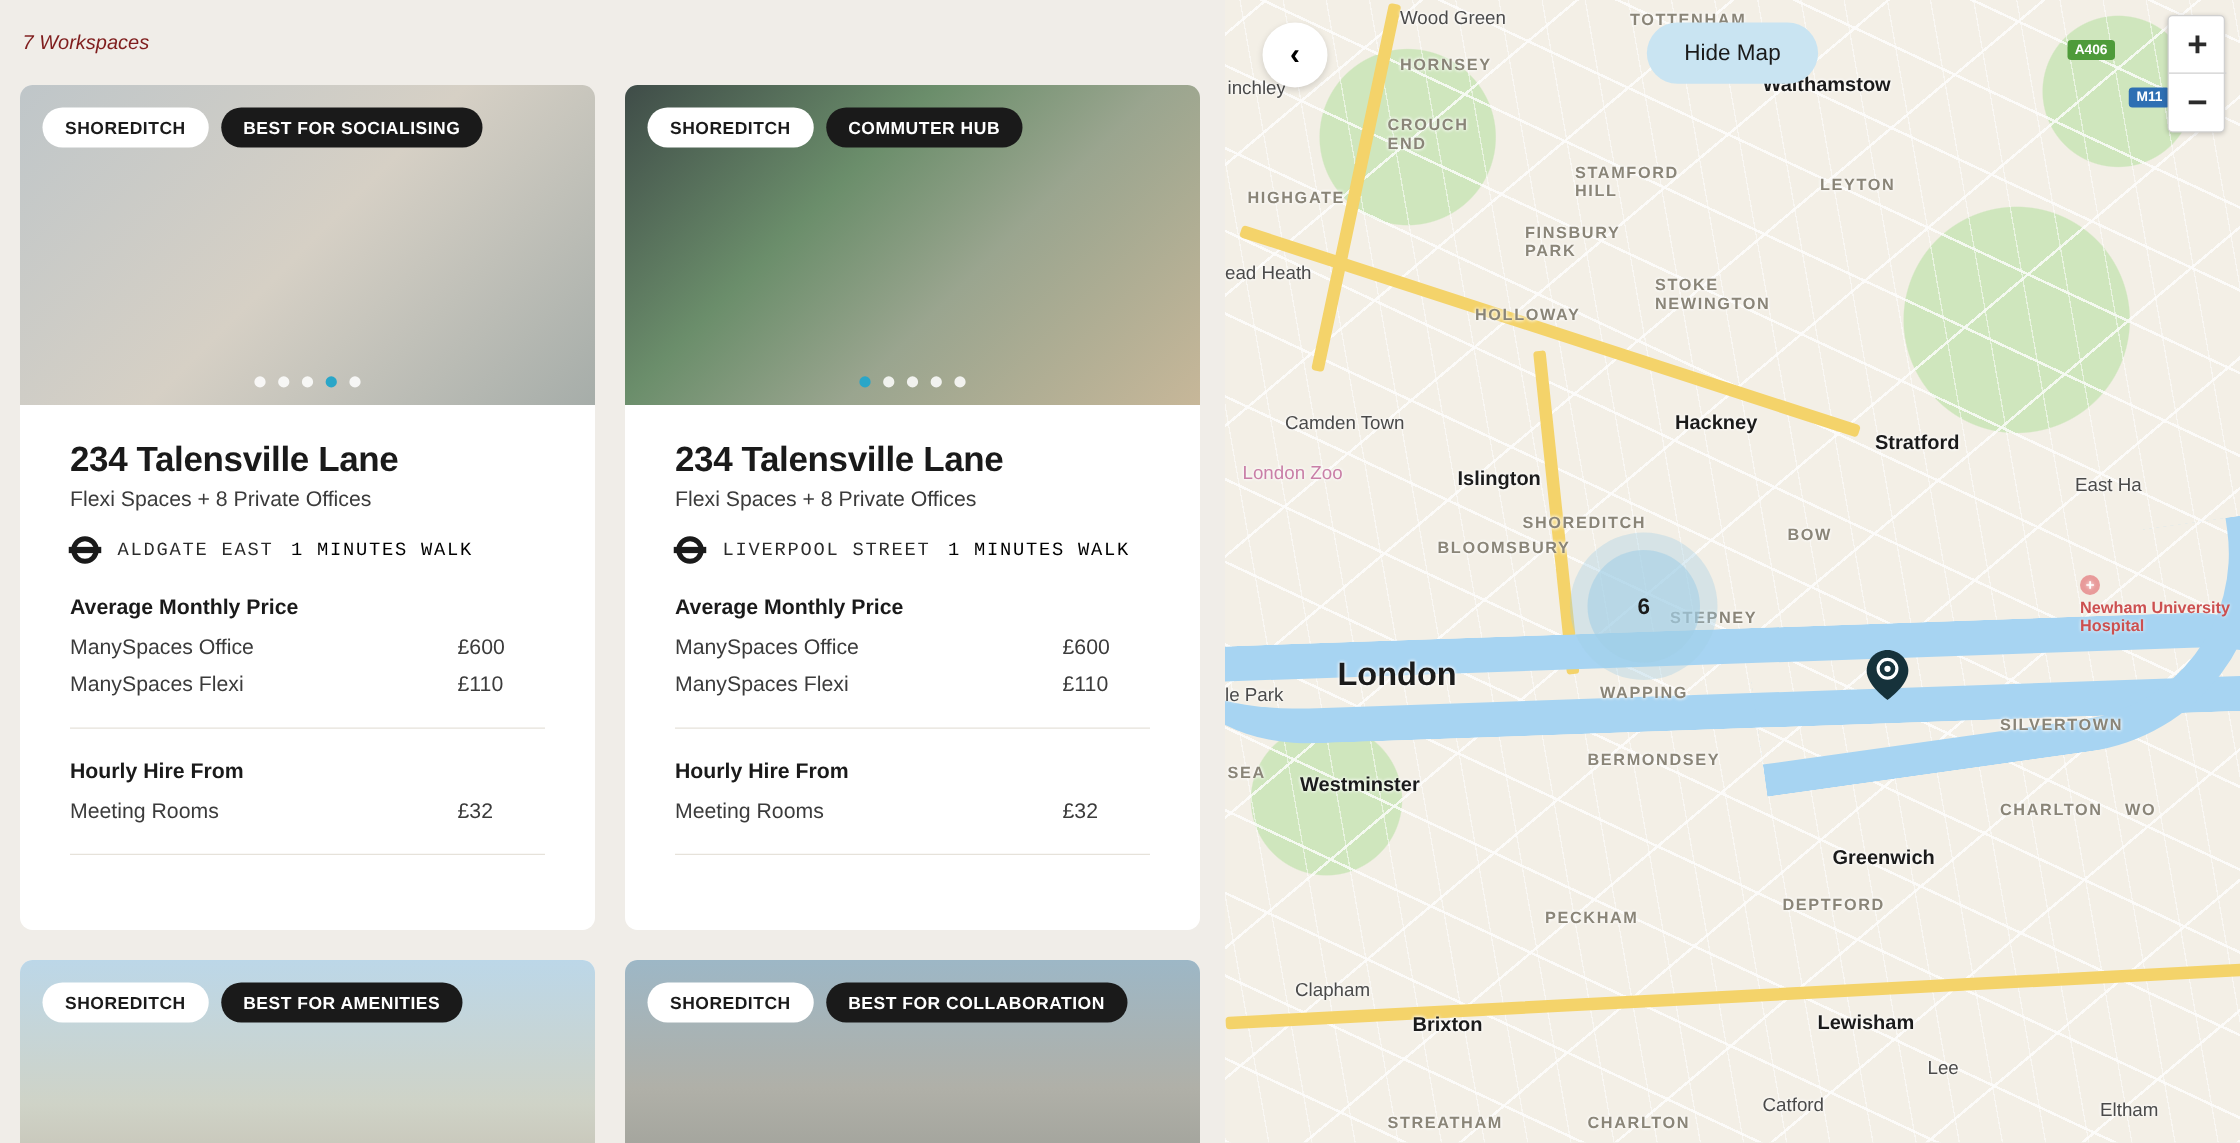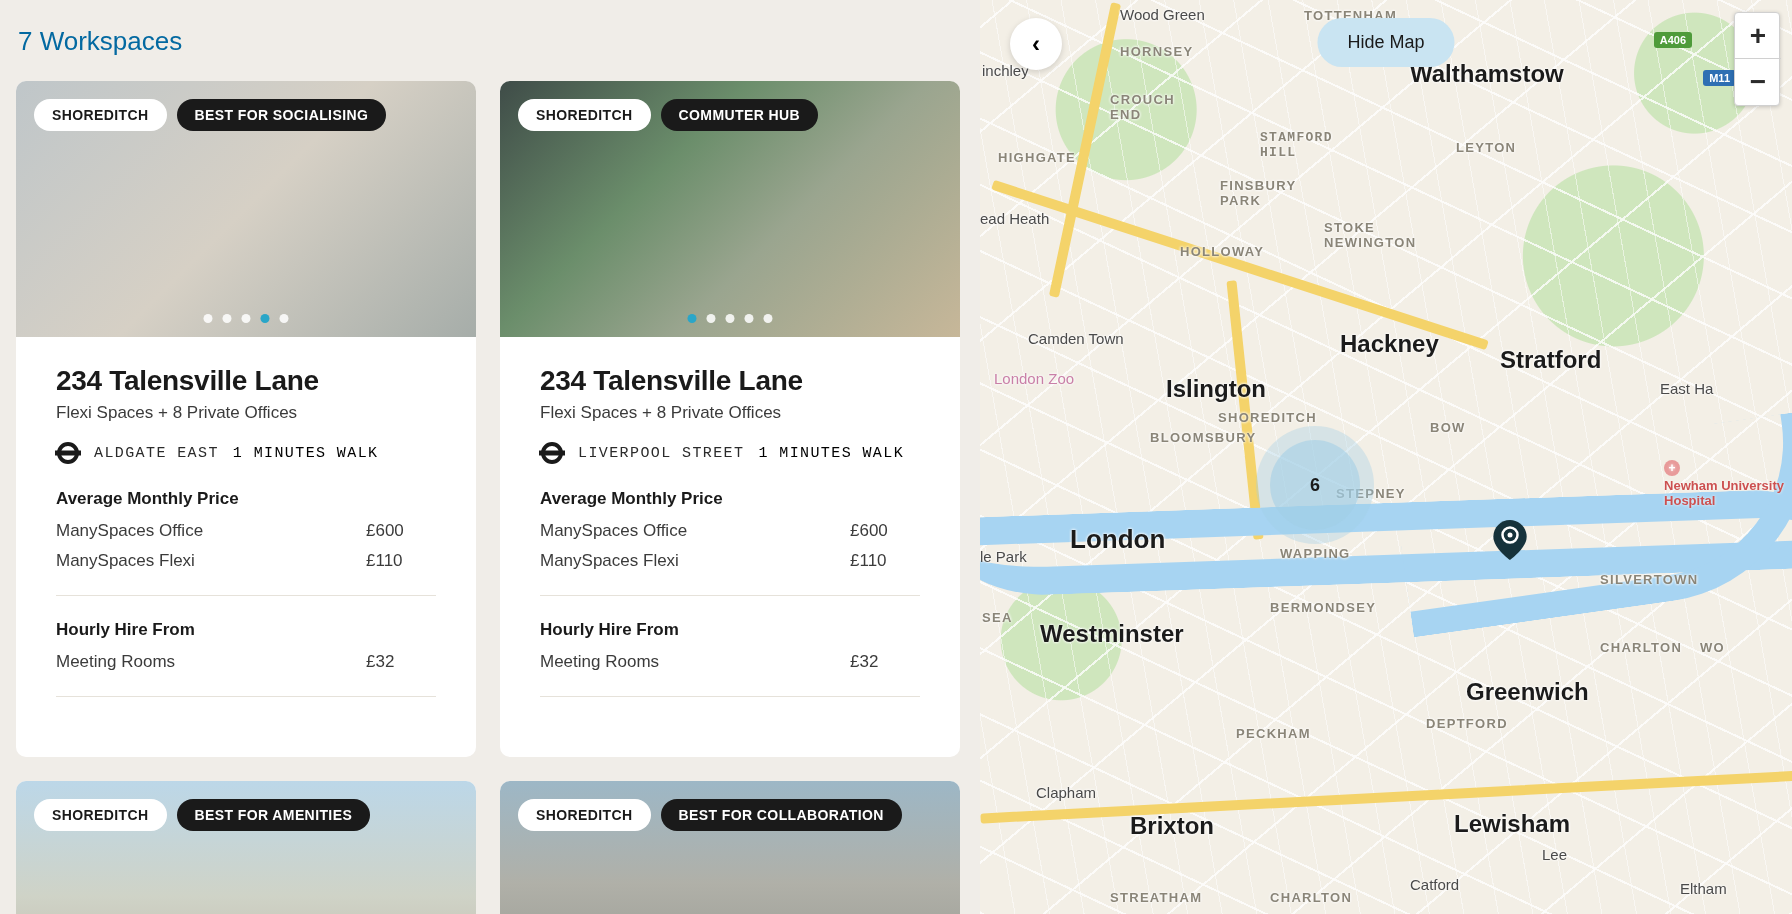--- a/index.html
+++ b/index.html
@@ -16,24 +16,25 @@
     width: 100%;
     height: 100%;
   }
   .left-panel {
     width: 980px;
     height: 100%;
     overflow-y: auto;
     padding: 10px 20px 20px 16px;
   }
   .results-title {
-    font-size: 26px;
+    font-size: 16px;
     font-weight: 500;
     margin: 16px 0 24px 2px;
-    color: #0369a1;
+    color: #7f1d1d;
+    font-style: italic;
   }
   .cards-grid {
     display: grid;
     grid-template-columns: 1fr 1fr;
     gap: 24px;
   }
   .workspace-card {
     background: #fff;
     border-radius: 10px;
     overflow: hidden;
@@ -150,21 +151,21 @@
     position:absolute; left:420px; top:48%; width:420px; height:170px;
     border:26px solid #a7d4f2; border-top:none; border-left:none;
     border-radius: 0 0 160px 0;
     transform: rotate(-8deg);
   }
   .map-label {
     position:absolute; font-size:15px; color:#4a4a4a; white-space:nowrap;
     text-shadow:0 0 3px #fff,0 0 3px #fff;
   }
   .map-label.big { font-size:26px; font-weight:700; color:#1b1b1b; }
-  .map-label.med { font-size:24px; font-weight:700; color:#1b1b1b; }
+  .map-label.med { font-size:16px; font-weight:700; color:#1b1b1b; }
   .map-label.area { font-size:13px; letter-spacing:1.3px; color:#8a8578; font-weight:600; }
 
   .map-collapse-btn {
     position:absolute; top:18px; left:30px;
     width:52px; height:52px; border-radius:50%;
     background:#fff; border:none; cursor:pointer;
     display:flex; align-items:center; justify-content:center;
     font-size:24px; font-weight:700;
     box-shadow:0 2px 6px rgba(0,0,0,.15);
   }
@@ -351,21 +352,21 @@
     <div class="river2"></div>
 
     <span class="map-label" style="left:140px; top:6px;">Wood Green</span>
     <span class="map-label area" style="left:324px; top:8px;">TOTTENHAM</span>
     <span class="map-label area" style="left:140px; top:44px;">HORNSEY</span>
     <span class="map-label area" style="left:130px; top:92px; white-space:pre;">CROUCH
 END</span>
     <span class="map-label area" style="left:18px; top:150px;">HIGHGATE</span>
     <span class="map-label" style="left:2px; top:62px;">inchley</span>
     <span class="map-label" style="left:0px; top:210px;">ead Heath</span>
-    <span class="map-label area" style="left:280px; top:130px; white-space:pre;font-family:Liberation Mono, monospace;">STAMFORD
+    <span class="map-label area" style="left:280px; top:130px; white-space:pre;">STAMFORD
 HILL</span>
     <span class="map-label area" style="left:240px; top:178px; white-space:pre;">FINSBURY
 PARK</span>
     <span class="map-label area" style="left:200px; top:244px;">HOLLOWAY</span>
     <span class="map-label" style="left:48px; top:330px;">Camden Town</span>
     <span class="map-label" style="left:14px; top:370px; color:#c97fa7;">London Zoo</span>
     <span class="map-label med" style="left:186px; top:360px;margin-top:15px;">Islington</span>
     <span class="map-label area" style="left:170px; top:430px;">BLOOMSBURY</span>
     <span class="map-label area" style="left:238px; top:410px;">SHOREDITCH</span>
     <span class="map-label big" style="left:90px; top:524px;">London</span>

